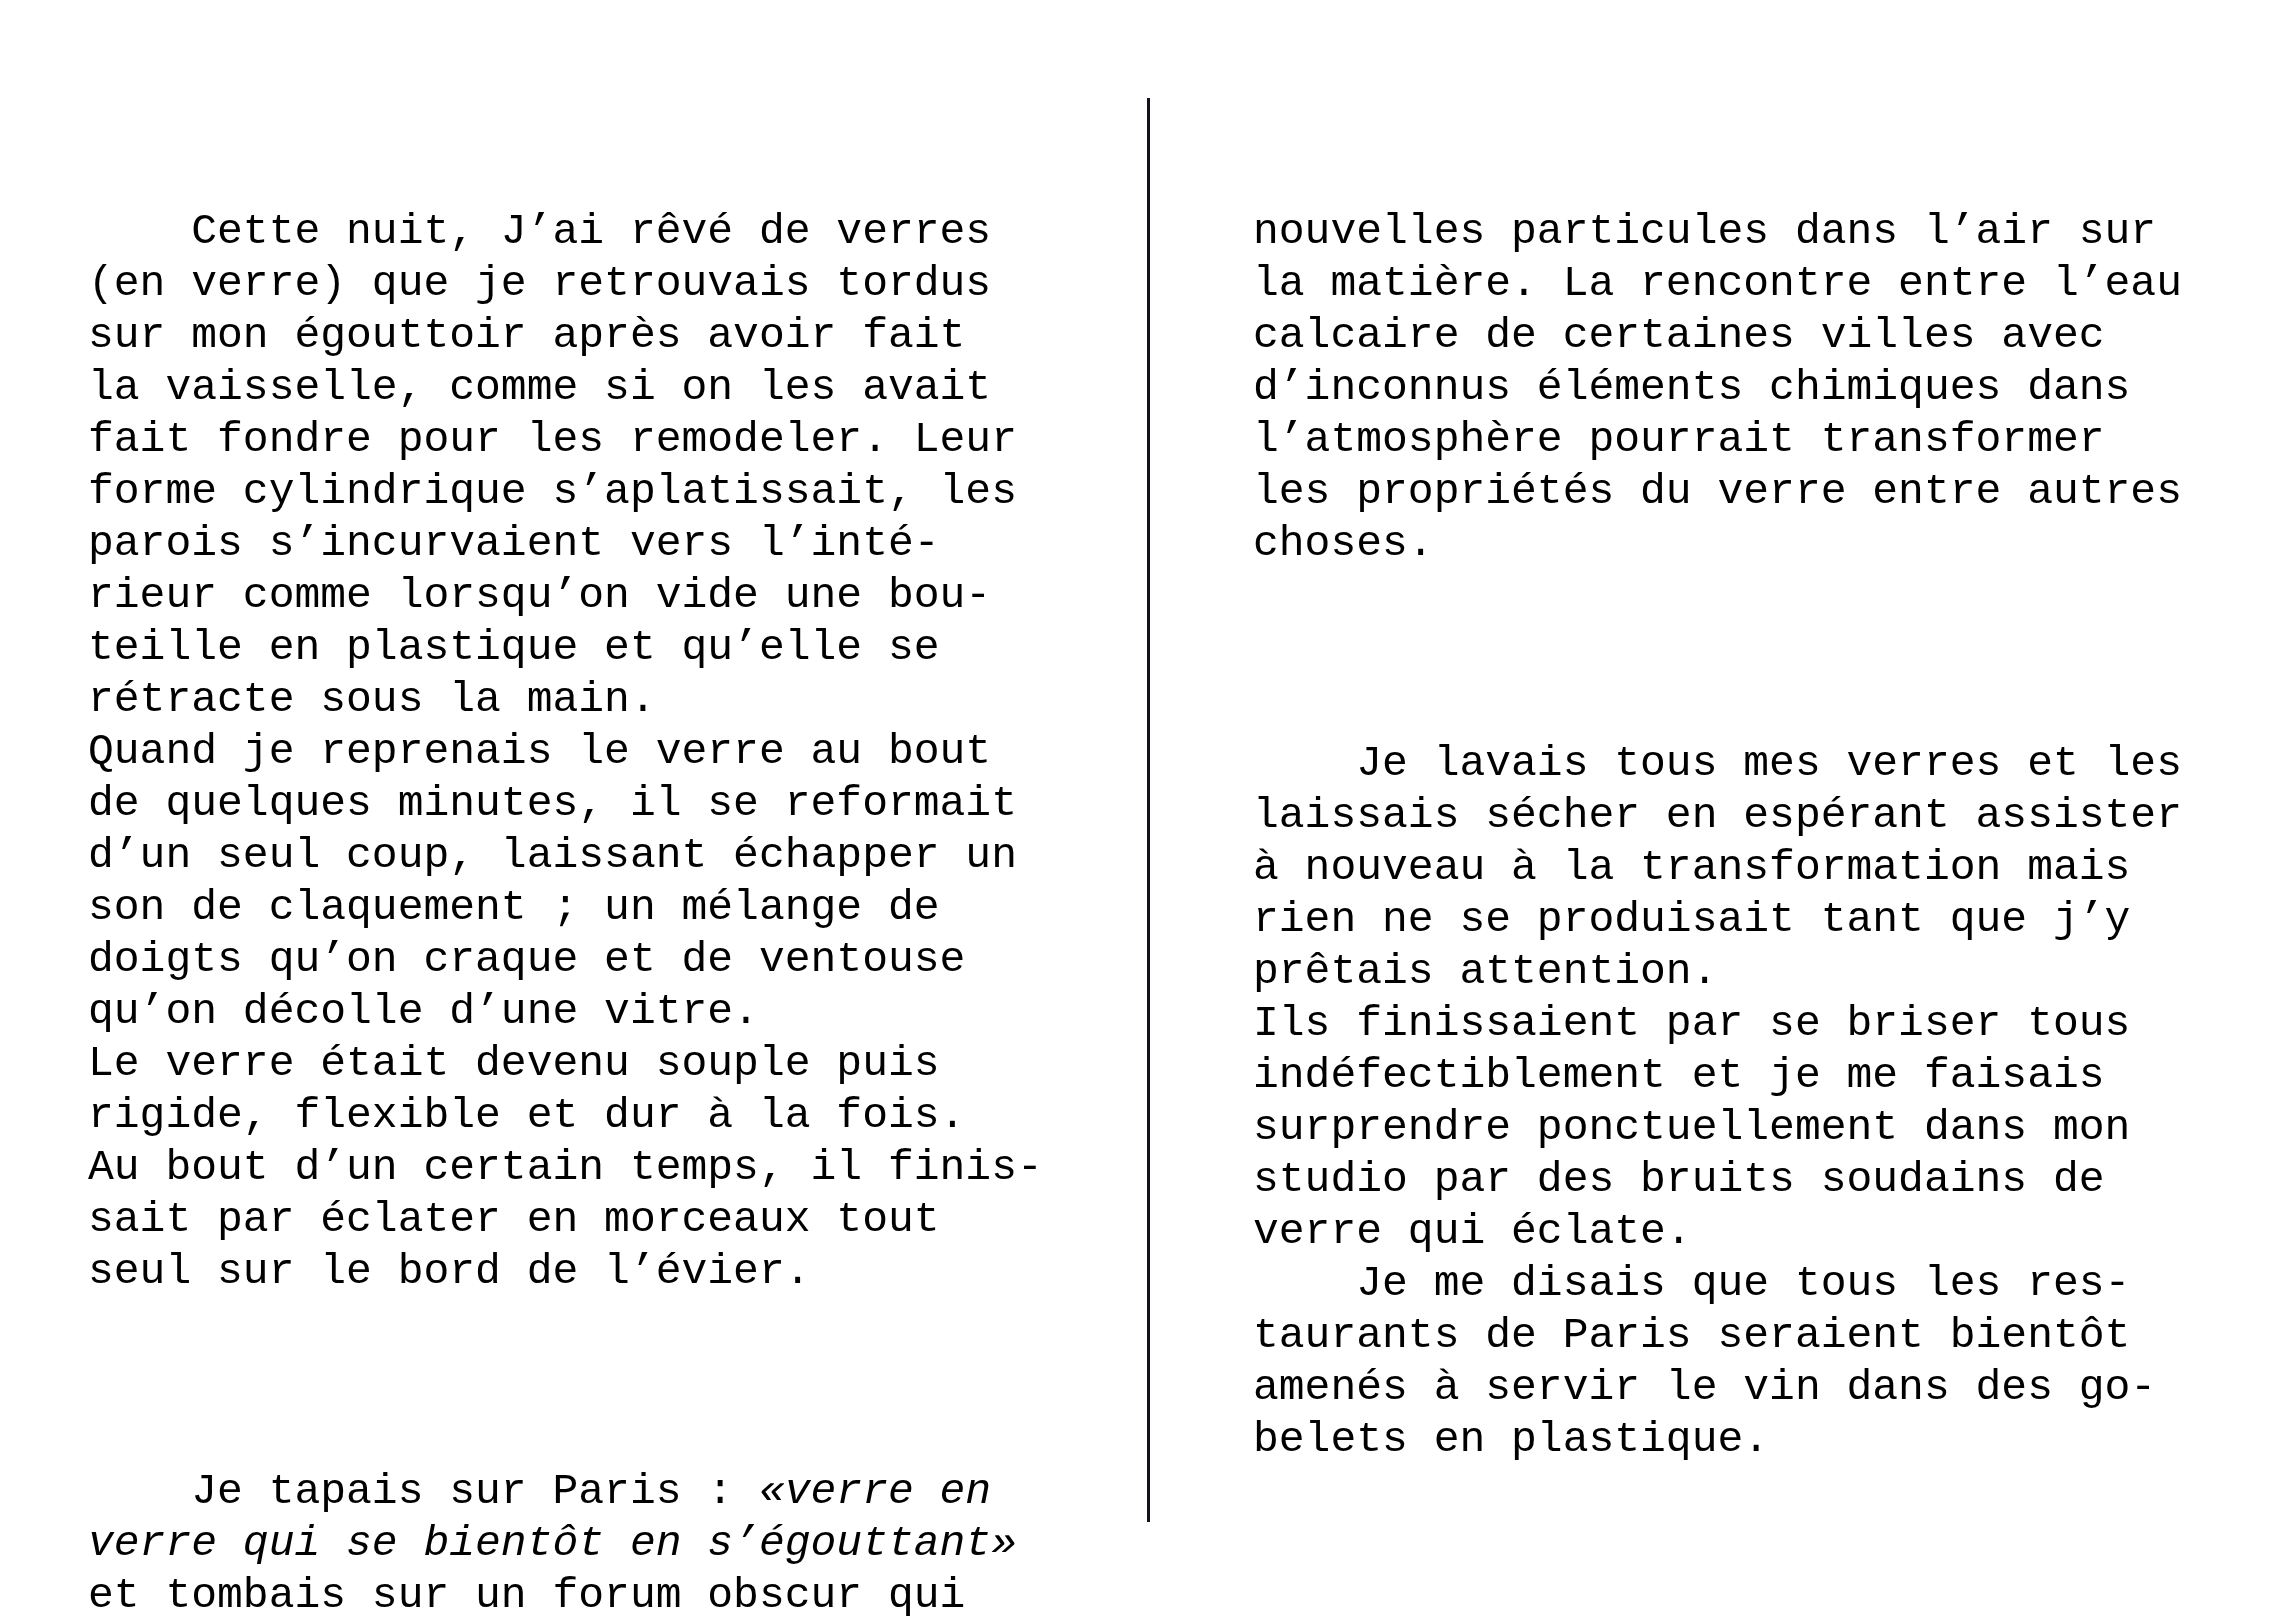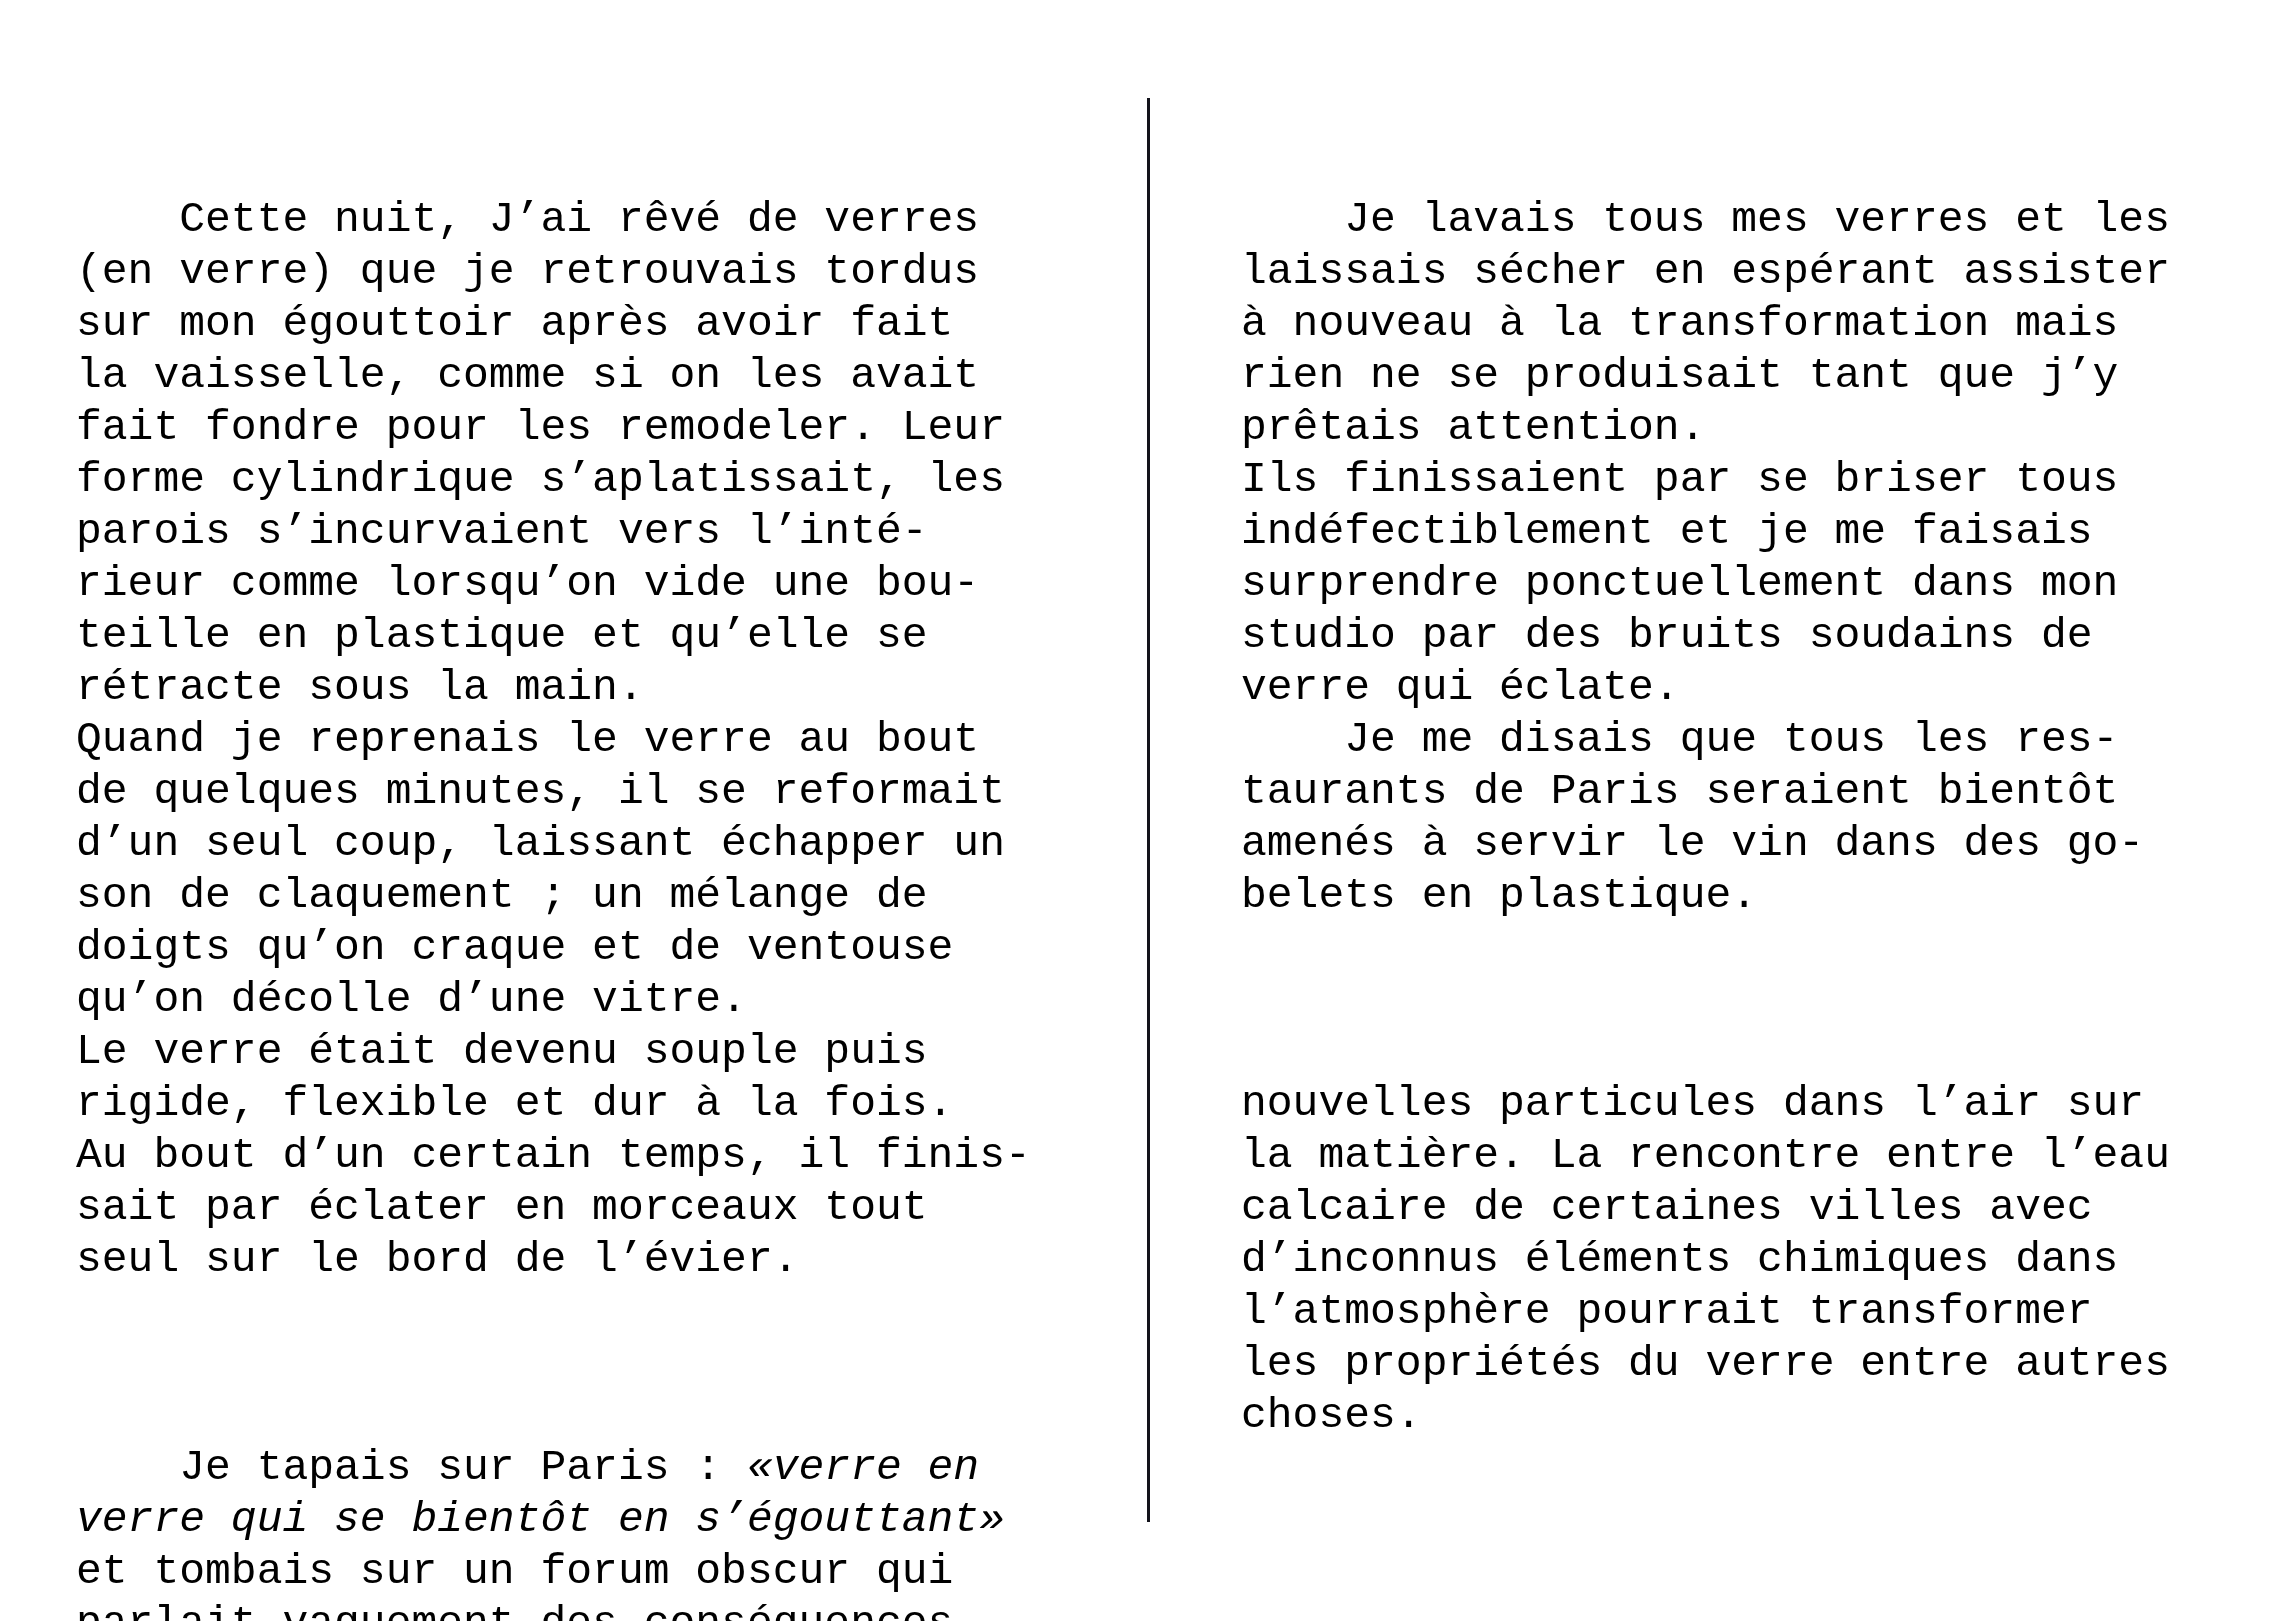--- a/index.html
+++ b/index.html
@@ -23,21 +23,21 @@
     top: 90px;
     white-space: pre;
     font-size: 43px;
     line-height: 52px;
     color: #000000;
     letter-spacing: 0;
   }
   .page-text.left  { left: 76px;   width: 980px; }
   .page-text.right { left: 1241px; width: 980px; }
   .page-text p {
-    margin: 0;
+    margin: 12px;
     font-family: Liberation Mono, monospace;
   }
   .page-text p + p {
     margin-top: 52px; 
   }
   .quote-italic {
     font-style: italic;
   }
   .column-divider {
     position: absolute;
@@ -78,37 +78,37 @@
     <p><span>    Je tapais sur Paris : </span><em class="quote-italic">«verre en
 verre qui se bientôt en s’égouttant»</em><span>
 et tombais sur un forum obscur qui
 parlait vaguement des conséquences
 de la pollution, de l’action de</span></p>
   </div>
 
   <div class="column-divider"></div>
 
   <div class="page-text right">
+    <p>nouvelles particules dans l’air sur
+la matière. La rencontre entre l’eau
+calcaire de certaines villes avec
+d’inconnus éléments chimiques dans
+l’atmosphère pourrait transformer
+les propriétés du verre entre autres
+choses.</p>
     <p>    Je lavais tous mes verres et les
 laissais sécher en espérant assister
 à nouveau à la transformation mais
 rien ne se produisait tant que j’y
 prêtais attention.
 Ils finissaient par se briser tous
 indéfectiblement et je me faisais
 surprendre ponctuellement dans mon
 studio par des bruits soudains de
 verre qui éclate.
     Je me disais que tous les res-
 taurants de Paris seraient bientôt
 amenés à servir le vin dans des go-
 belets en plastique.</p>
-    <p>nouvelles particules dans l’air sur
-la matière. La rencontre entre l’eau
-calcaire de certaines villes avec
-d’inconnus éléments chimiques dans
-l’atmosphère pourrait transformer
-les propriétés du verre entre autres
-choses.</p>
   </div>
 
 </div>
 
 
 </body></html>

